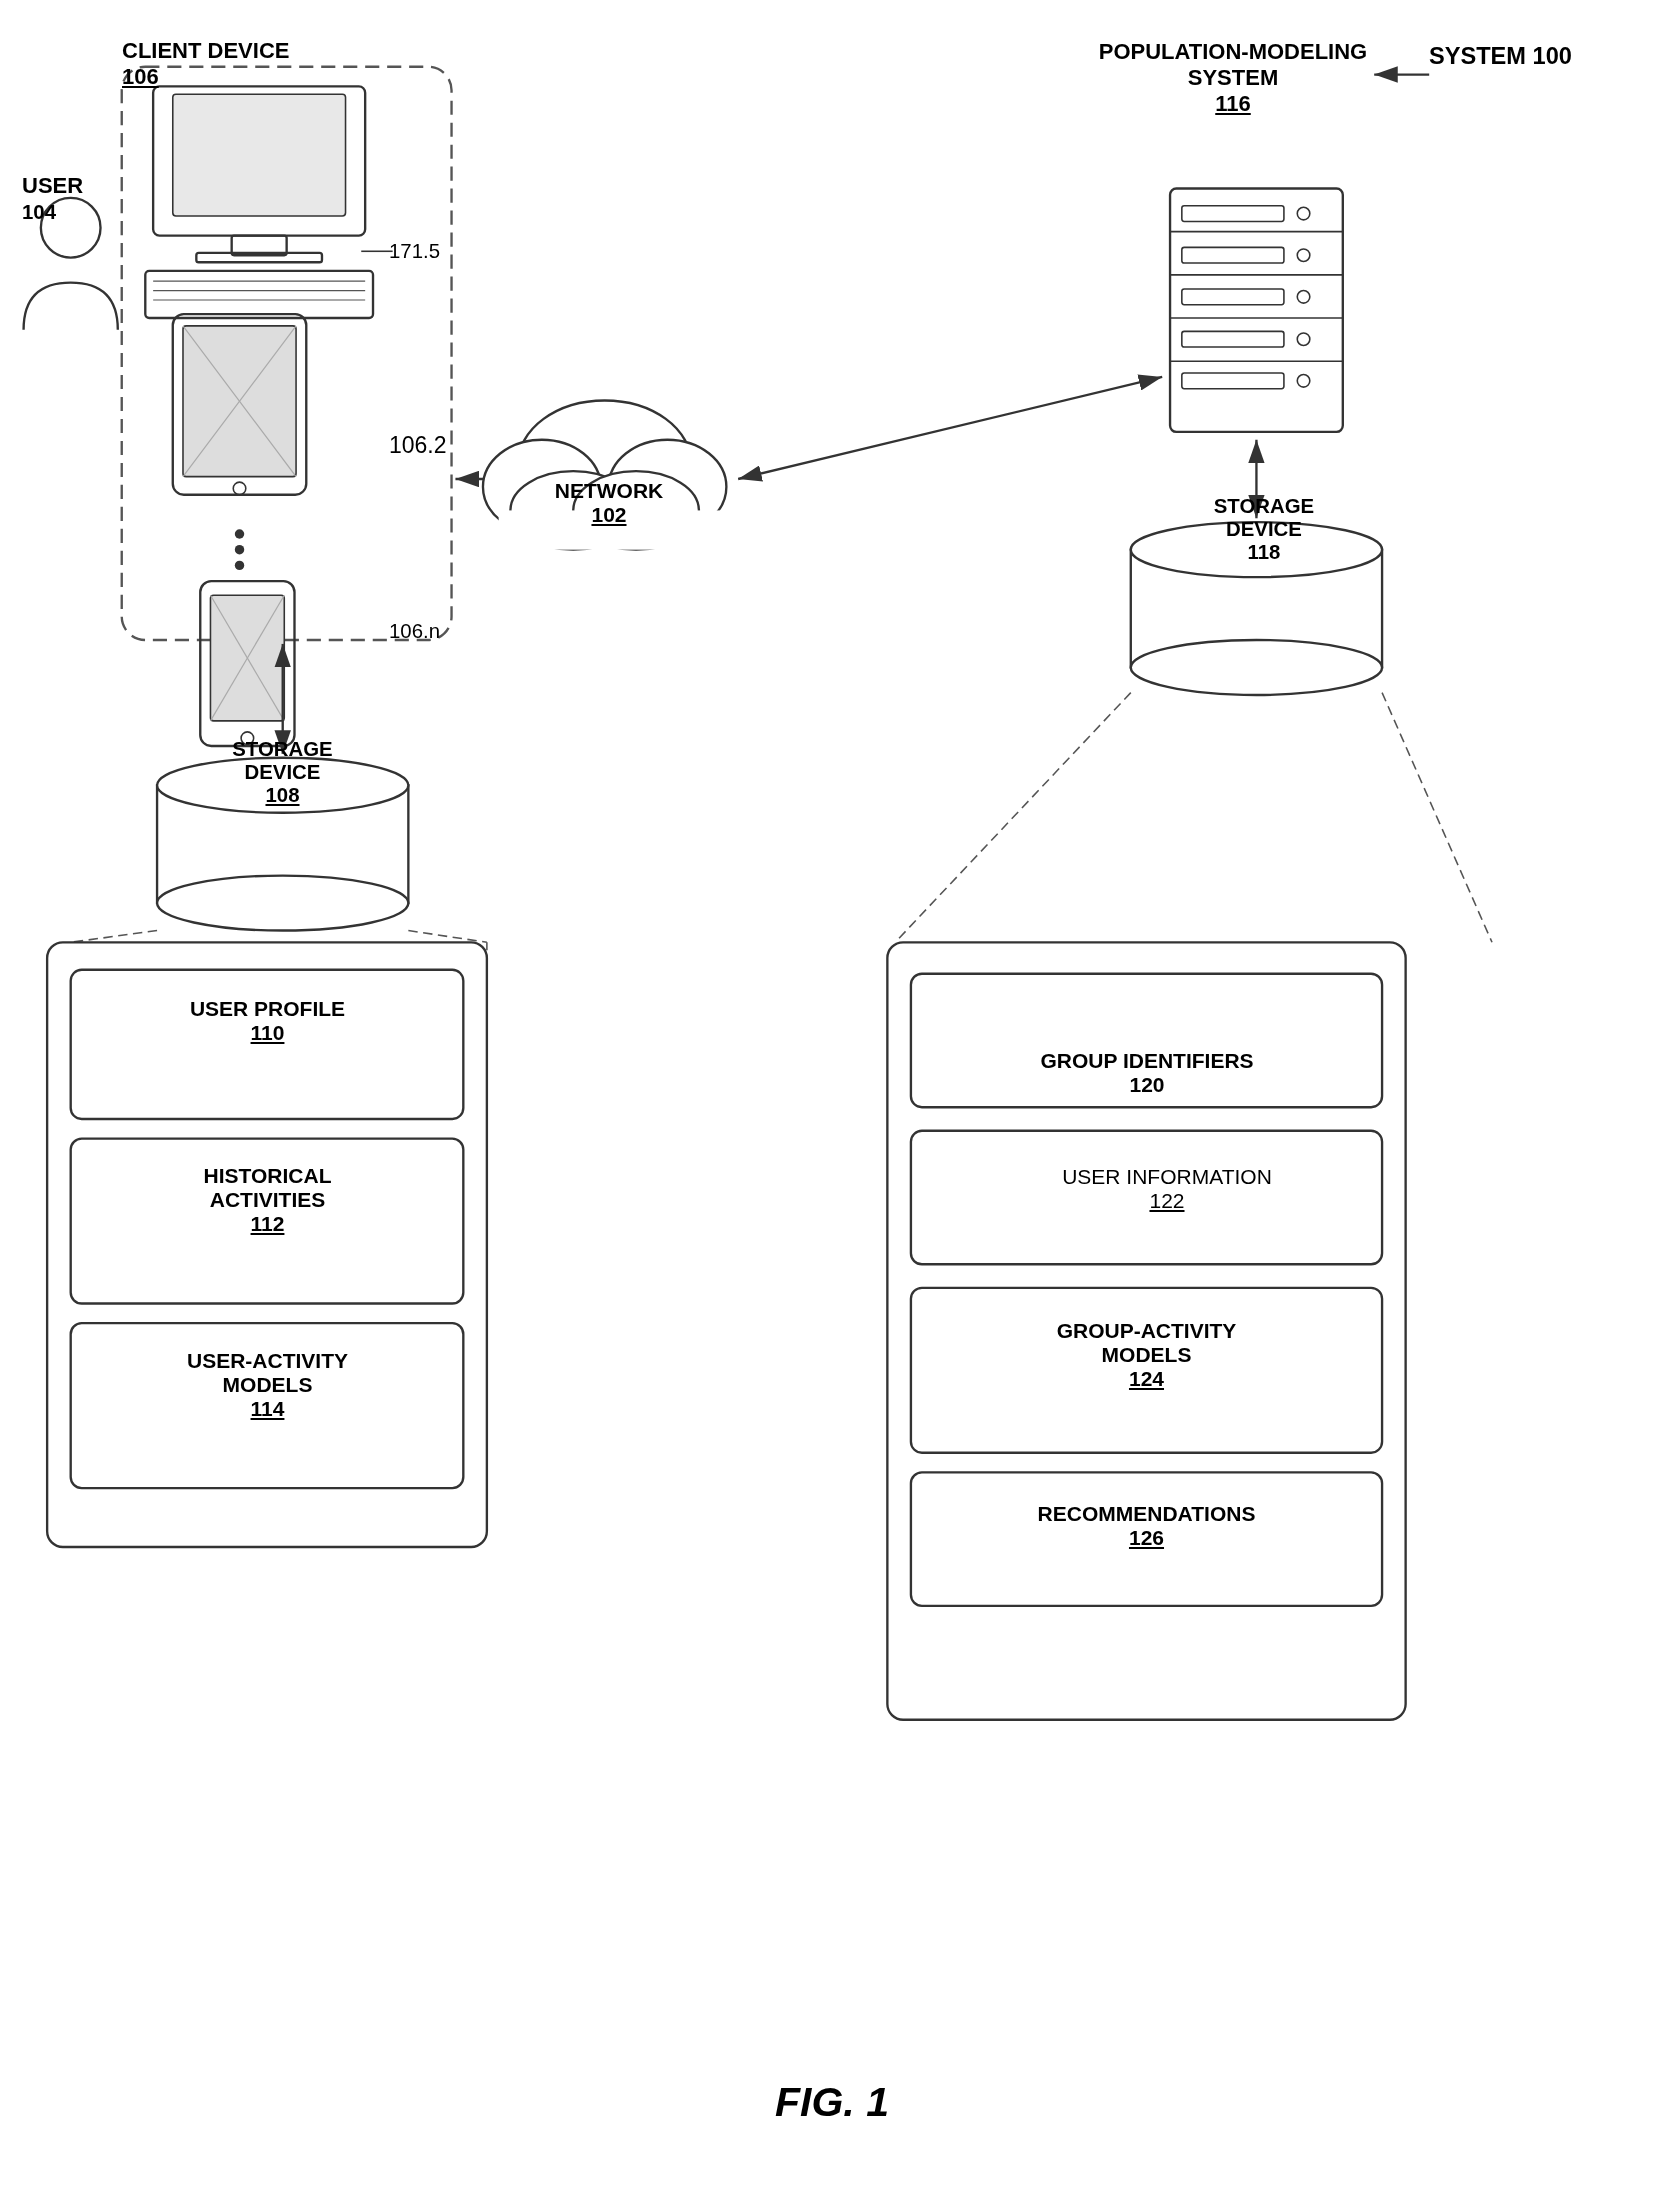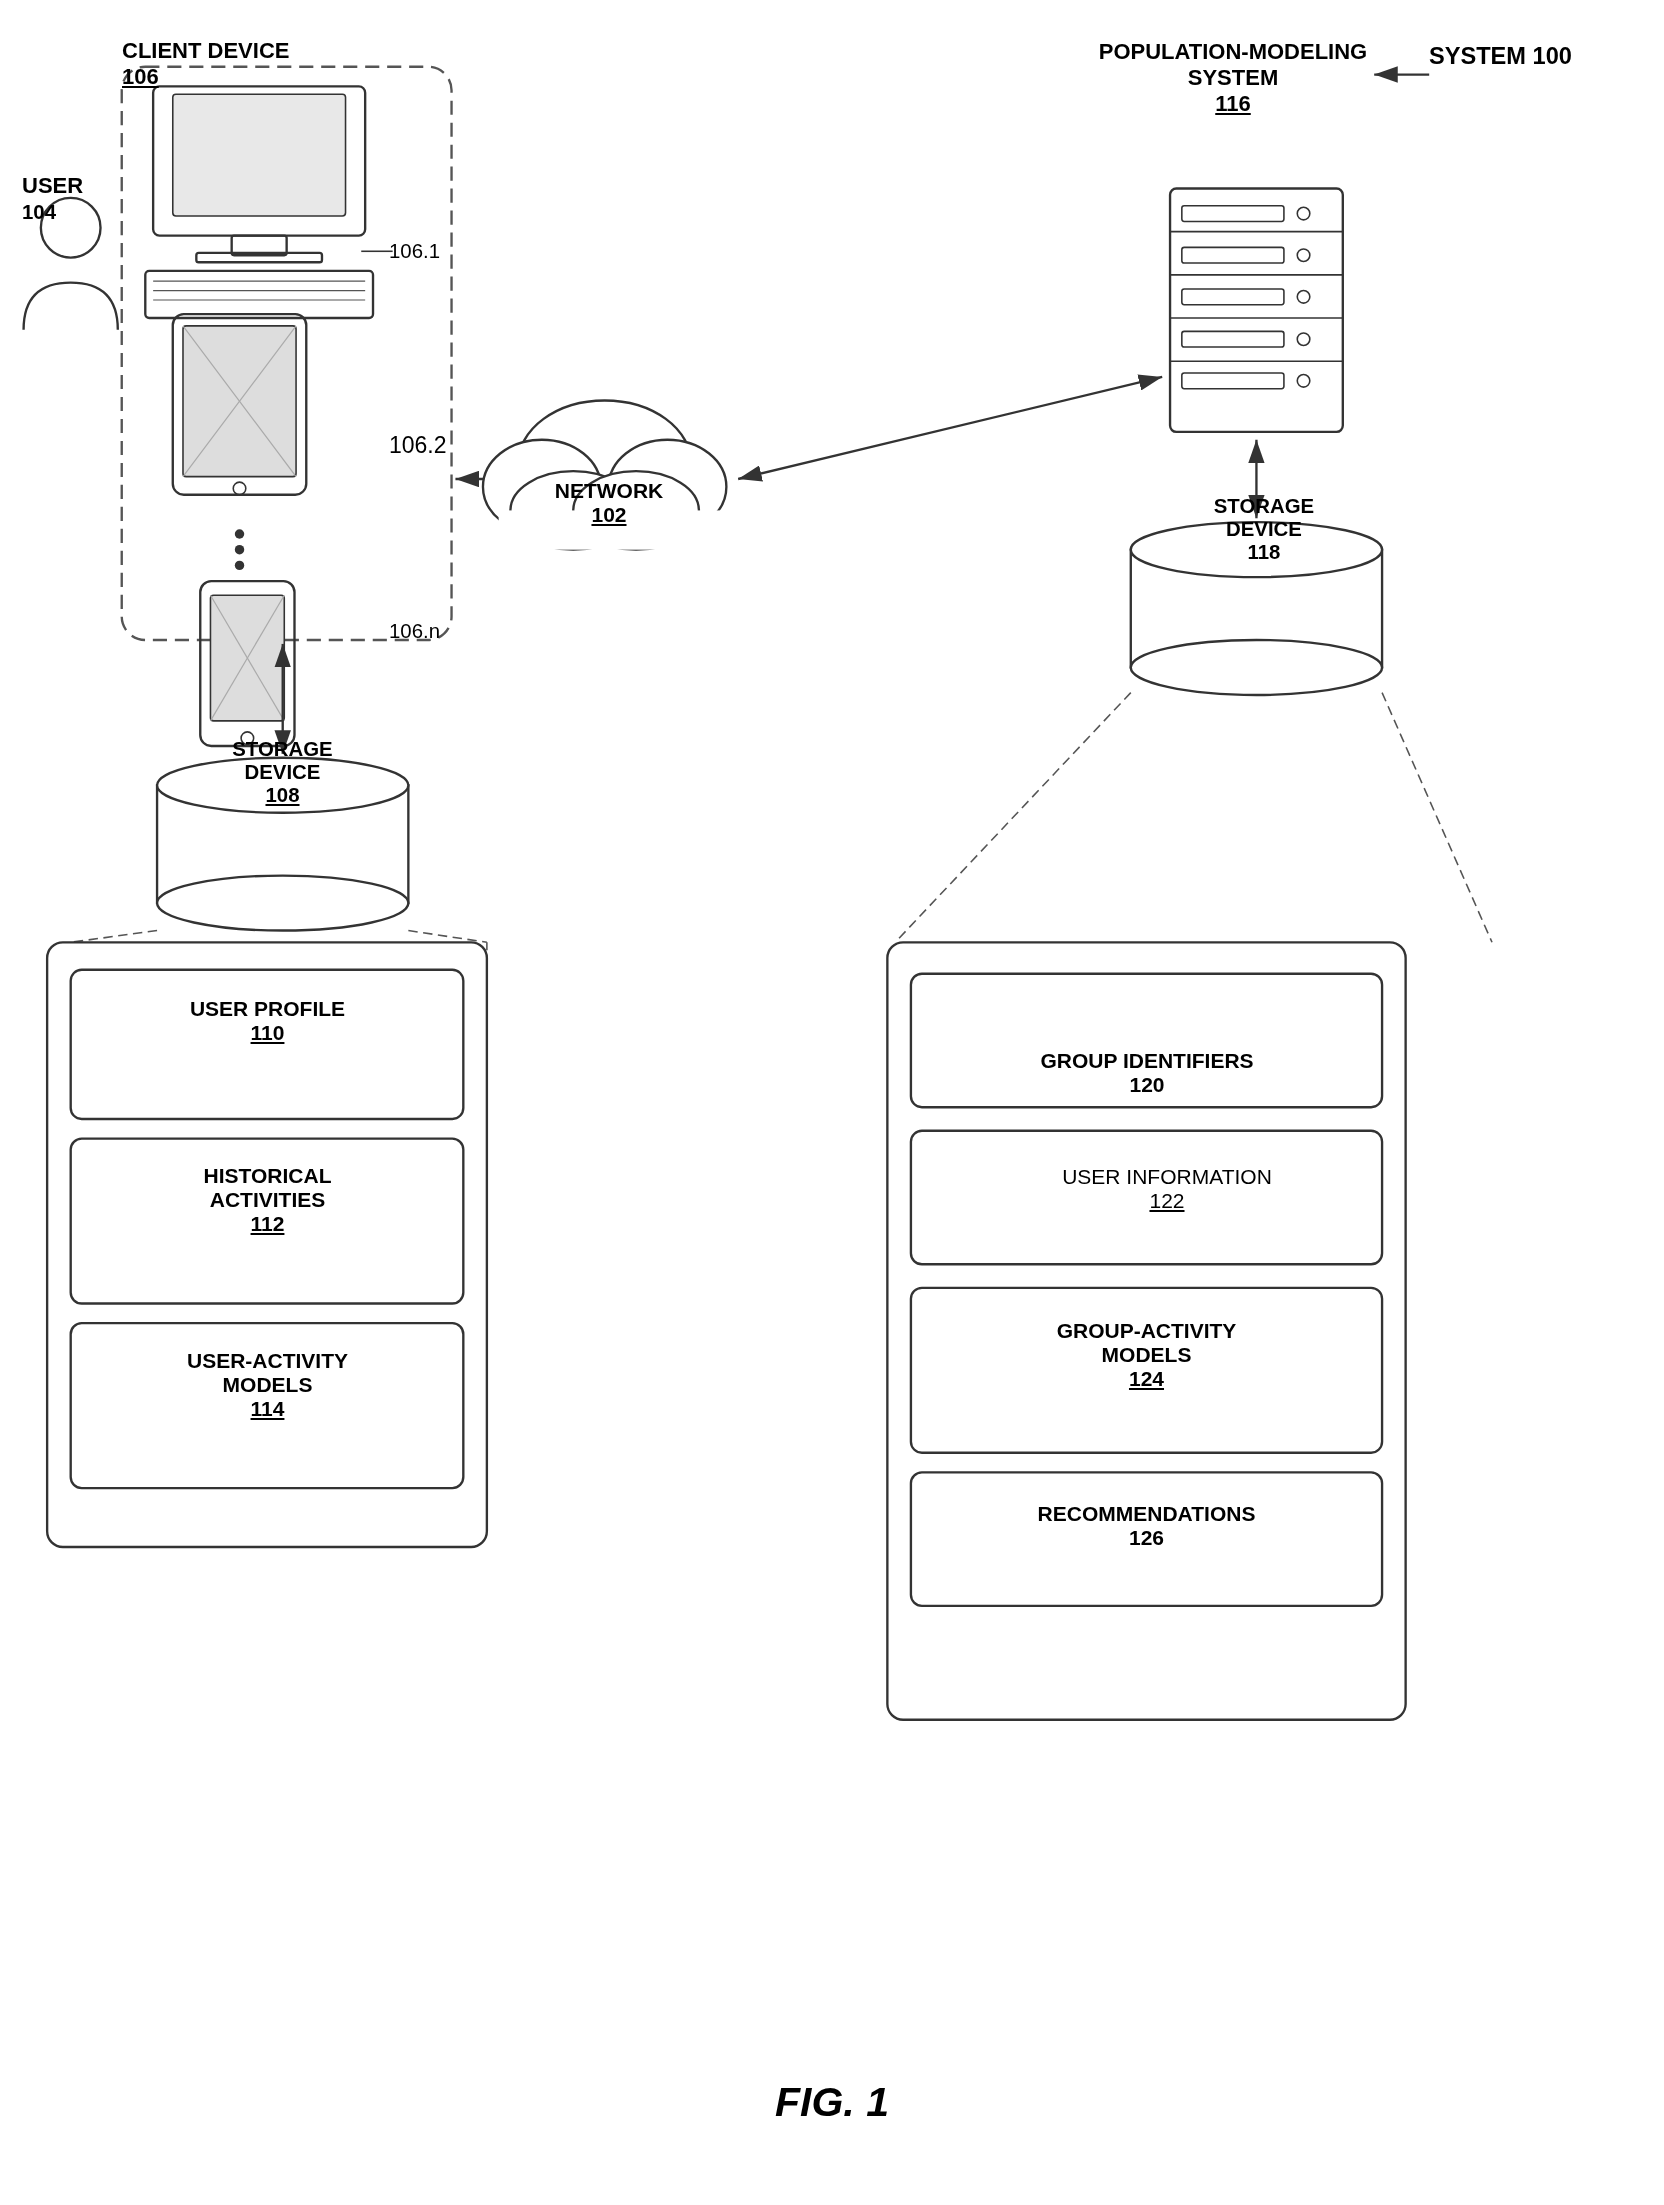--- a/index.html
+++ b/index.html
@@ -169,21 +169,21 @@
     <span>USER</span><br>
     <span style="font-size:20.4px;">104</span>
   </div>
 
   <div style="position:absolute;top:38px;left:122px;font-size:22px;font-weight:bold;">
     <span>CLIENT DEVICE</span><br>
     <span style="text-decoration:underline;font-size:22px;font-weight:bold;">106</span>
   </div>
 
   <div style="position:absolute;top:240px;left:389px;font-size:20.4px;">
-    <span>106.1</span>
+    <span>171.5</span>
   </div>
 
   <div style="position:absolute;top:432px;left:389px;font-size:23px;">
     <span>106.2</span>
   </div>
 
   <div style="position:absolute;top:620px;left:389px;font-size:20.4px;">
     <span>106.n</span>
   </div>
 
@@ -232,21 +232,21 @@
     <span style="text-decoration:underline;">122</span>
   </div>
 
   <div style="position:absolute;top:1319px;left:911px;width:471px;text-align:center;font-size:21px;font-weight:bold;">
     GROUP-ACTIVITY<br>MODELS<br>
     <span style="text-decoration:underline;">124</span>
   </div>
 
   <div style="position:absolute;top:1502px;left:911px;width:471px;text-align:center;font-size:21px;font-weight:bold;">
     RECOMMENDATIONS<br>
-    <span style="margin-top:6px;">126</span>
+    <span style="text-decoration:underline;margin-top:6px;">126</span>
   </div>
 
   <div style="position:absolute;bottom:79px;left:50%;transform:translateX(-50%);font-size:41px;font-weight:bold;font-style:italic;white-space:nowrap;">
     <span>FIG. 1</span>
   </div>
 
 </div>
 
 
 </body></html>

